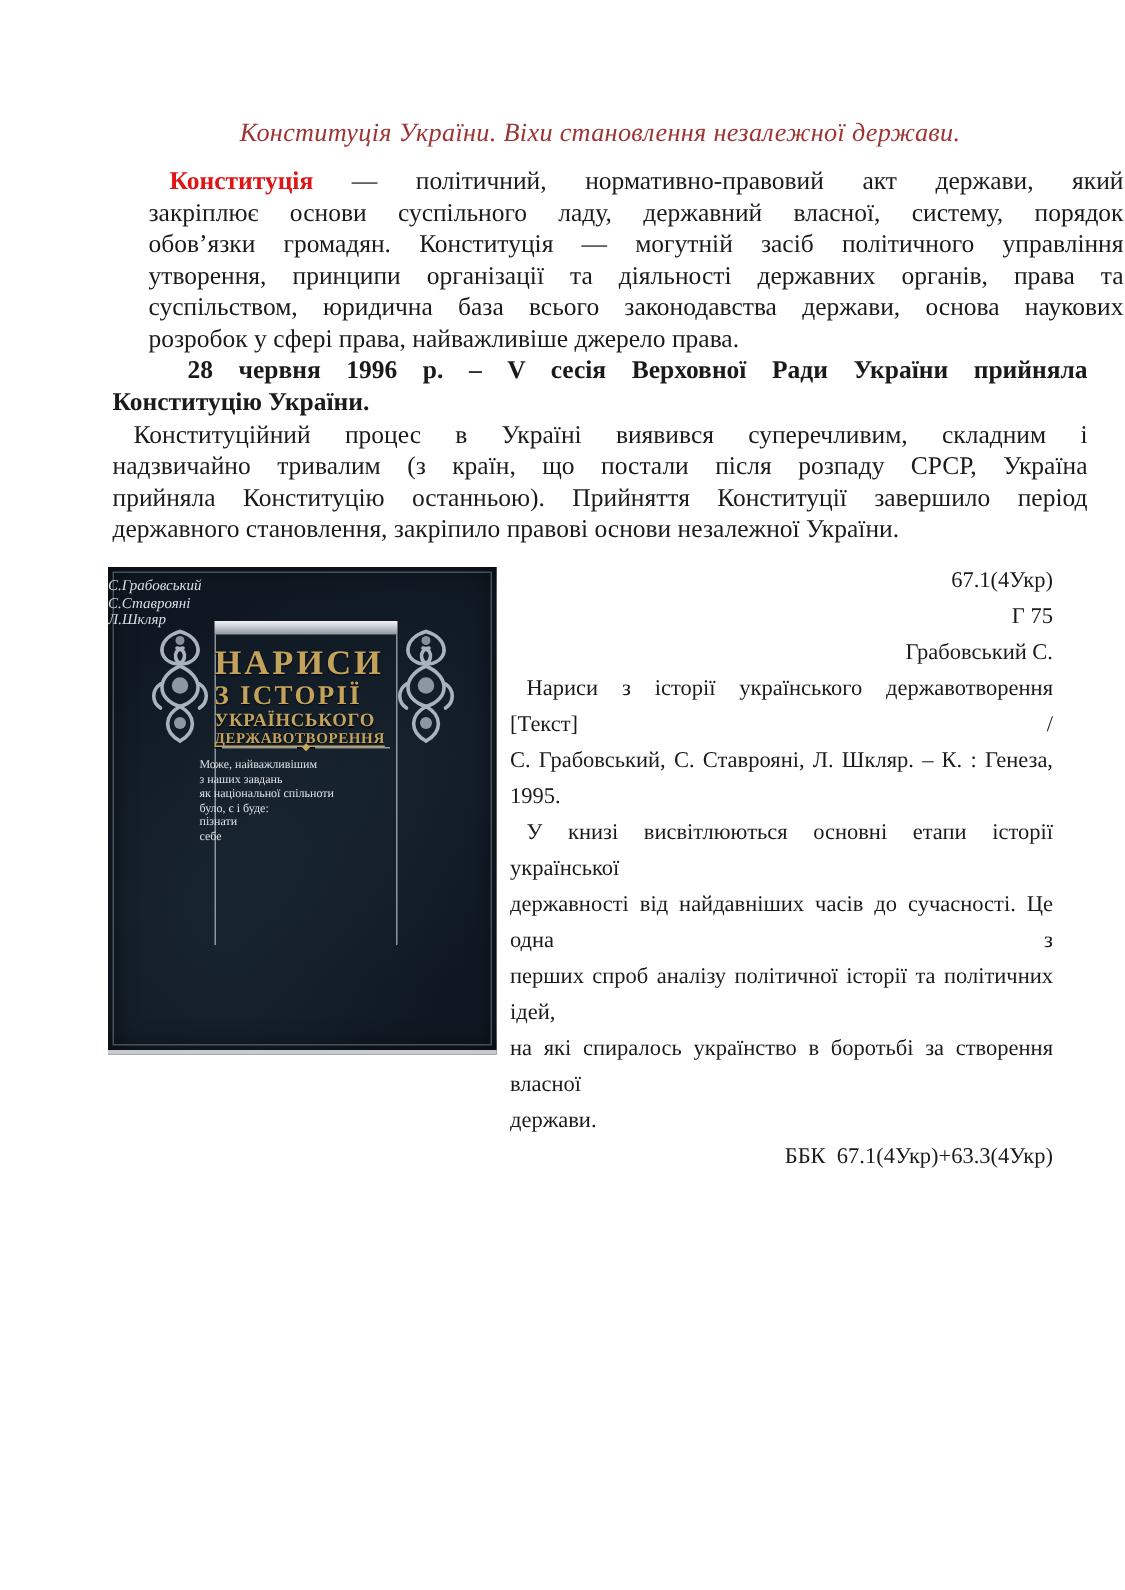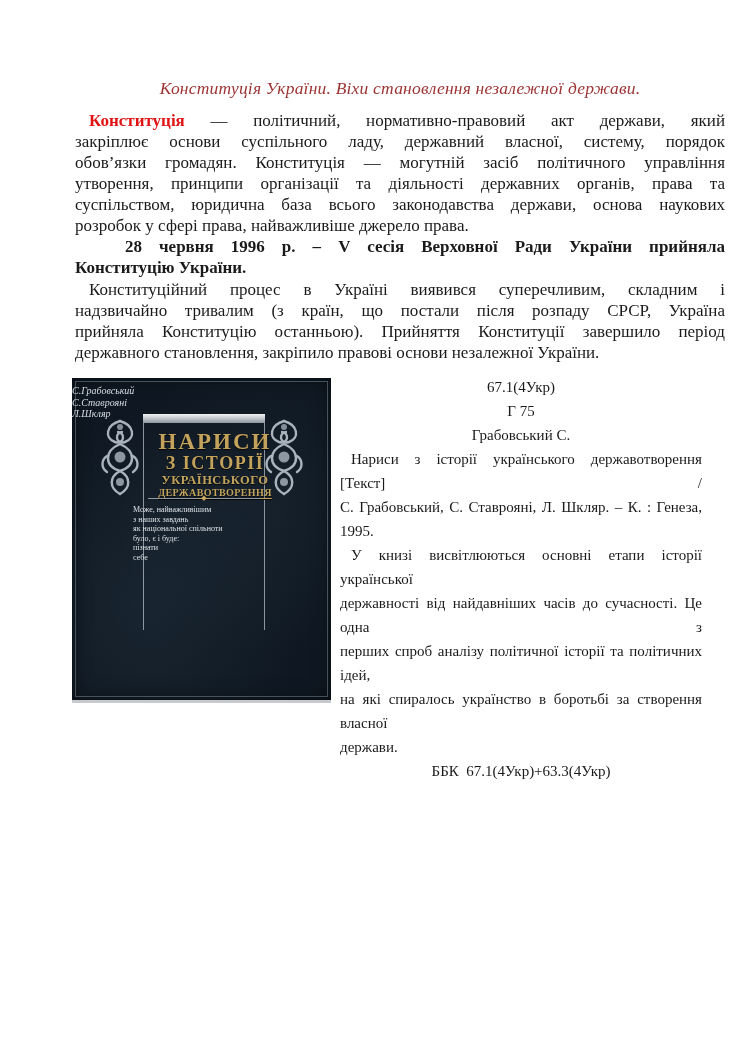--- a/index.html
+++ b/index.html
@@ -10,21 +10,21 @@
   .abs{position:absolute;}
 
   
   .doc-title{
     left:75px;top:78px;width:650px;text-align:center;
     font-style:italic;font-size:17.5px;color:#9d3434;letter-spacing:.2px;
   }
   .para{left:75px;width:650px;font-size:17px;line-height:21px;}
   .jline{text-align:justify;text-align-last:justify;white-space:normal;}
   .jline.last{text-align:left;text-align-last:left;}
-  .p1{top:110px;}
+  .p1{top:110px;margin-left:24px;}
   .p1 .first{text-indent:14px;}
   .lead{color:#e01414;font-weight:bold;}
   .p2{top:236px;font-weight:bold;}
   .p2 .first{text-indent:50px;}
   .p3{top:279px;}
   .p3 .first{text-indent:14px;}
 
   
   .book{
     left:72px;top:378px;width:259px;height:322px;
@@ -38,38 +38,38 @@
   .book-frame{position:absolute;left:3px;top:3px;right:3px;bottom:3px;
     border:1px solid rgba(200,210,220,.32);pointer-events:none;}
   .authors{position:absolute;left:0;top:7px;width:100%;text-align:left;
     font-style:italic;font-size:10px;line-height:11.5px;color:#d8dee4;}
   .panel-bar{position:absolute;left:71px;top:36px;width:122px;height:9px;
     background:linear-gradient(180deg,#f2f3f4,#c7ccd2 45%,#8e959d);}
   .vline{position:absolute;top:45px;width:1px;height:207px;background:rgba(205,214,222,.65);}
   .vline.l{left:71px;} .vline.r{left:192px;}
   .ornament{position:absolute;top:38px;width:44px;height:82px;opacity:.92;}
   .ornament.l{left:26px;} .ornament.r{right:25px;transform:scaleX(-1);}
-  .cover-title{position:absolute;left:71px;top:52px;width:144px;text-align:center;
+  .cover-title{position:absolute;left:71px;top:52px;width:144px;text-align:left;
     color:#c3a35c;font-weight:bold;text-shadow:0 1px 1px rgba(0,0,0,.85);}
   .ct1{font-size:23px;line-height:24px;letter-spacing:2px;}
   .ct2{font-size:18px;line-height:19px;letter-spacing:1.5px;}
   .ct3{font-size:12.5px;line-height:14px;letter-spacing:.5px;}
   .ct4{font-size:10px;line-height:12px;letter-spacing:.4px;
     text-decoration:underline;text-underline-offset:2px;}
   .divider{position:absolute;left:76px;top:116px;width:112px;height:8px;
     display:flex;align-items:center;color:#c9a95e;}
   .divider .bar{flex:1;height:1px;background:#8f99a3;}
   .divider .dia{font-size:7px;line-height:8px;padding:0 3px;}
   .quote{position:absolute;left:61px;top:127px;width:142px;
     font-size:8px;line-height:9.5px;color:#dbe0e5;}
 
   
   .bib{left:340px;top:375px;width:362px;font-size:15px;line-height:24px;}
   .bib .jline{line-height:24px;}
-  .bib-line{text-align:center;}
+  .bib-line{text-align:right;}
   .bib-para .first{text-indent:11px;}
 </style>
 </head>
 <body>
 
 <div class="abs doc-title">Конституція України. Віхи становлення незалежної держави.</div>
 
 <div class="abs para p1">
   <div class="jline first">
     <span class="lead">Конституція</span><span> — політичний, нормативно-правовий акт держави, який</span>

